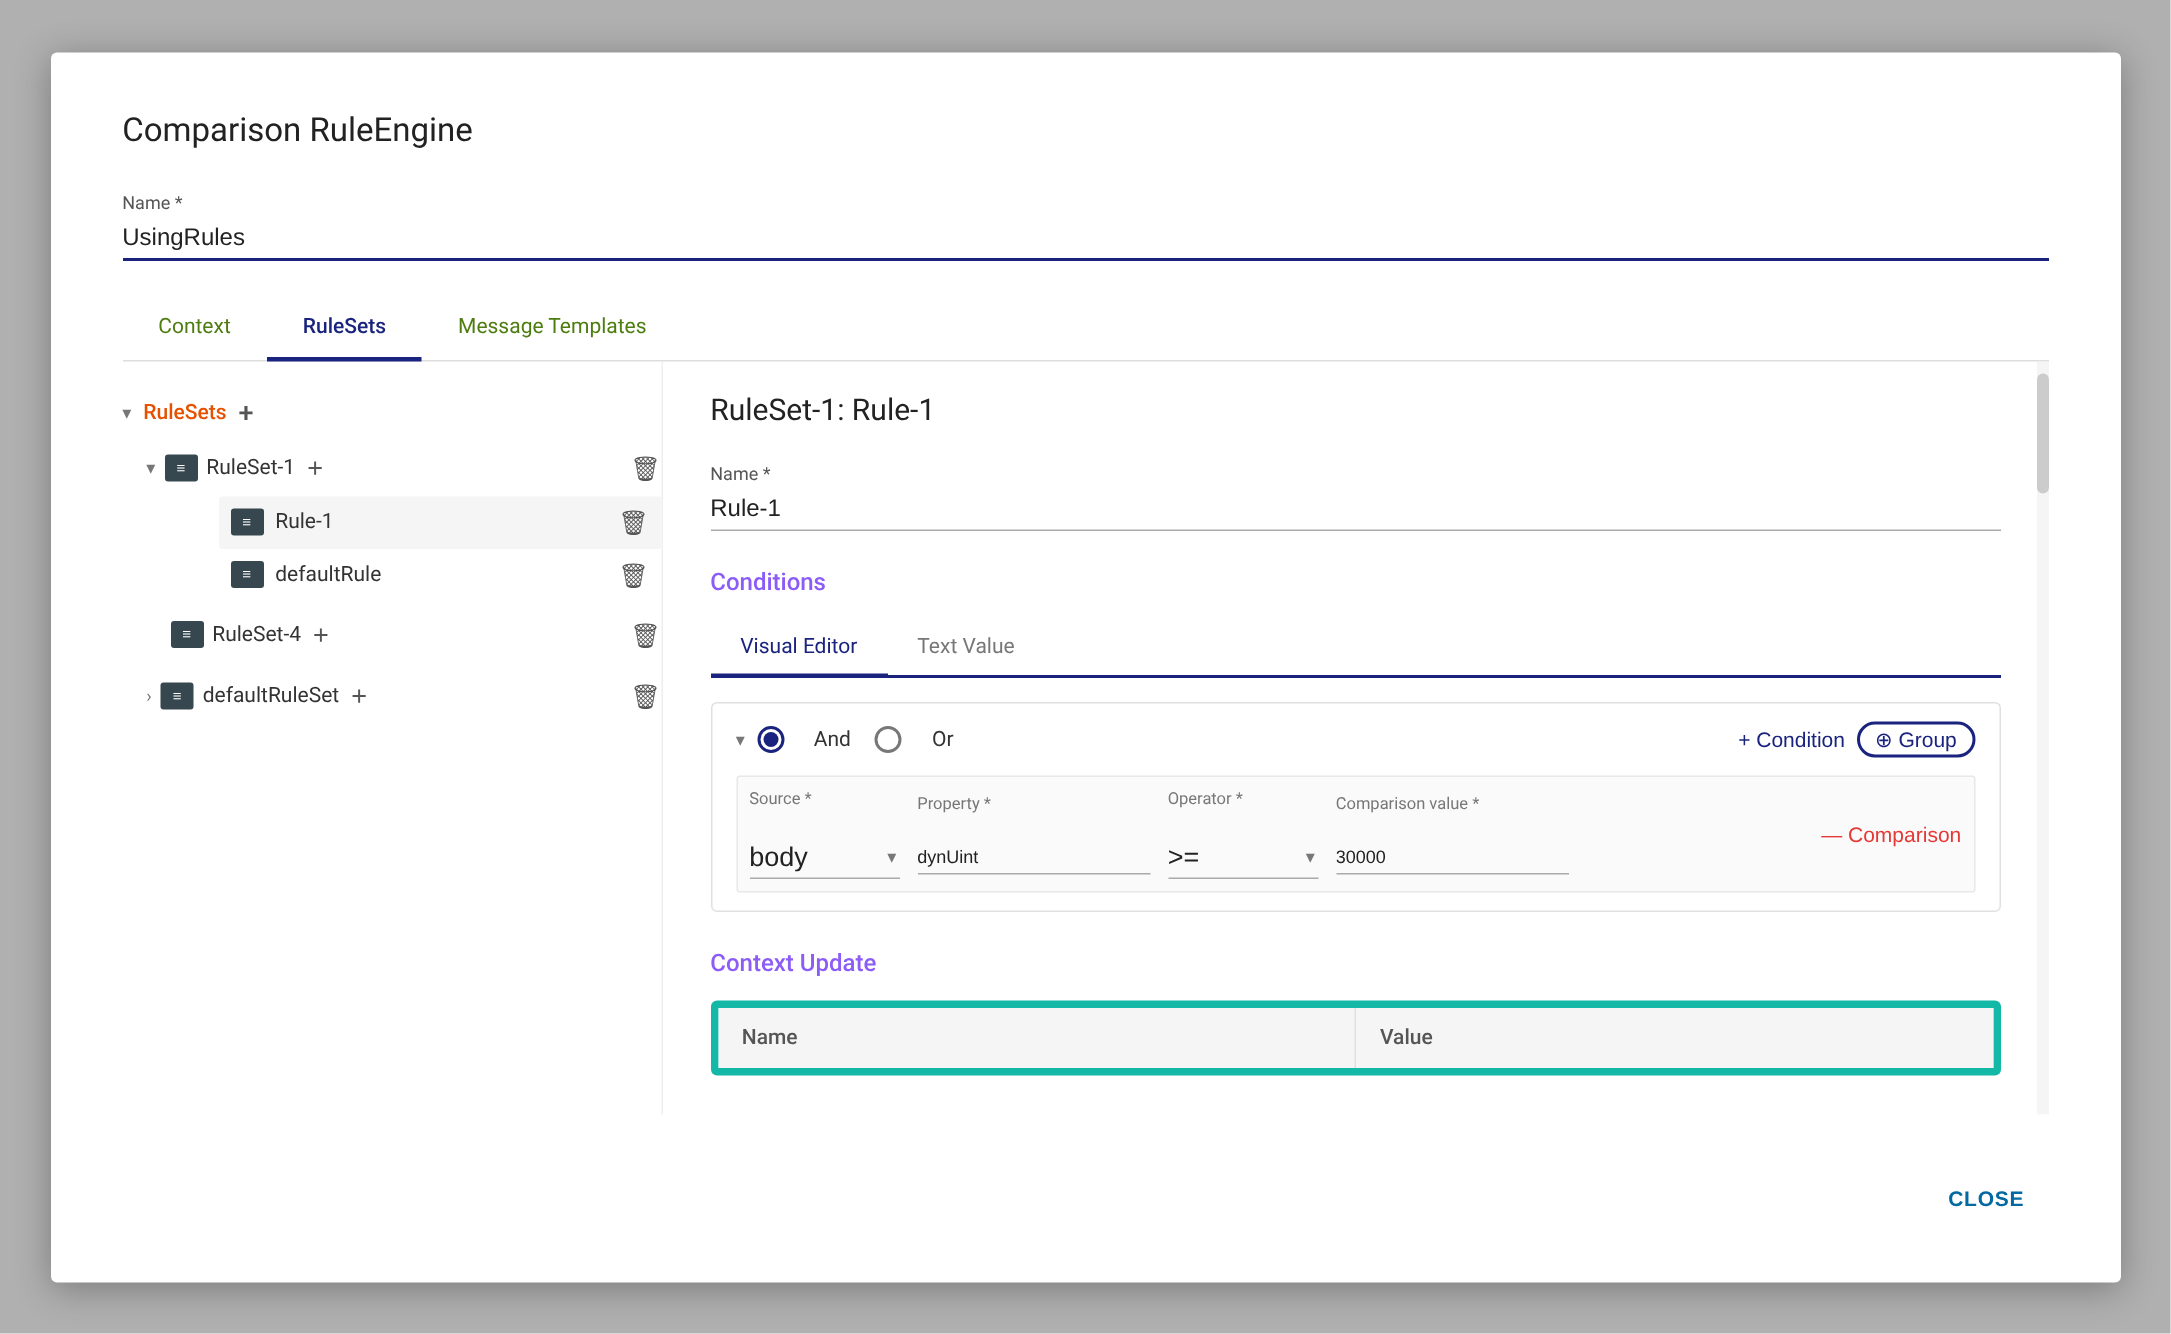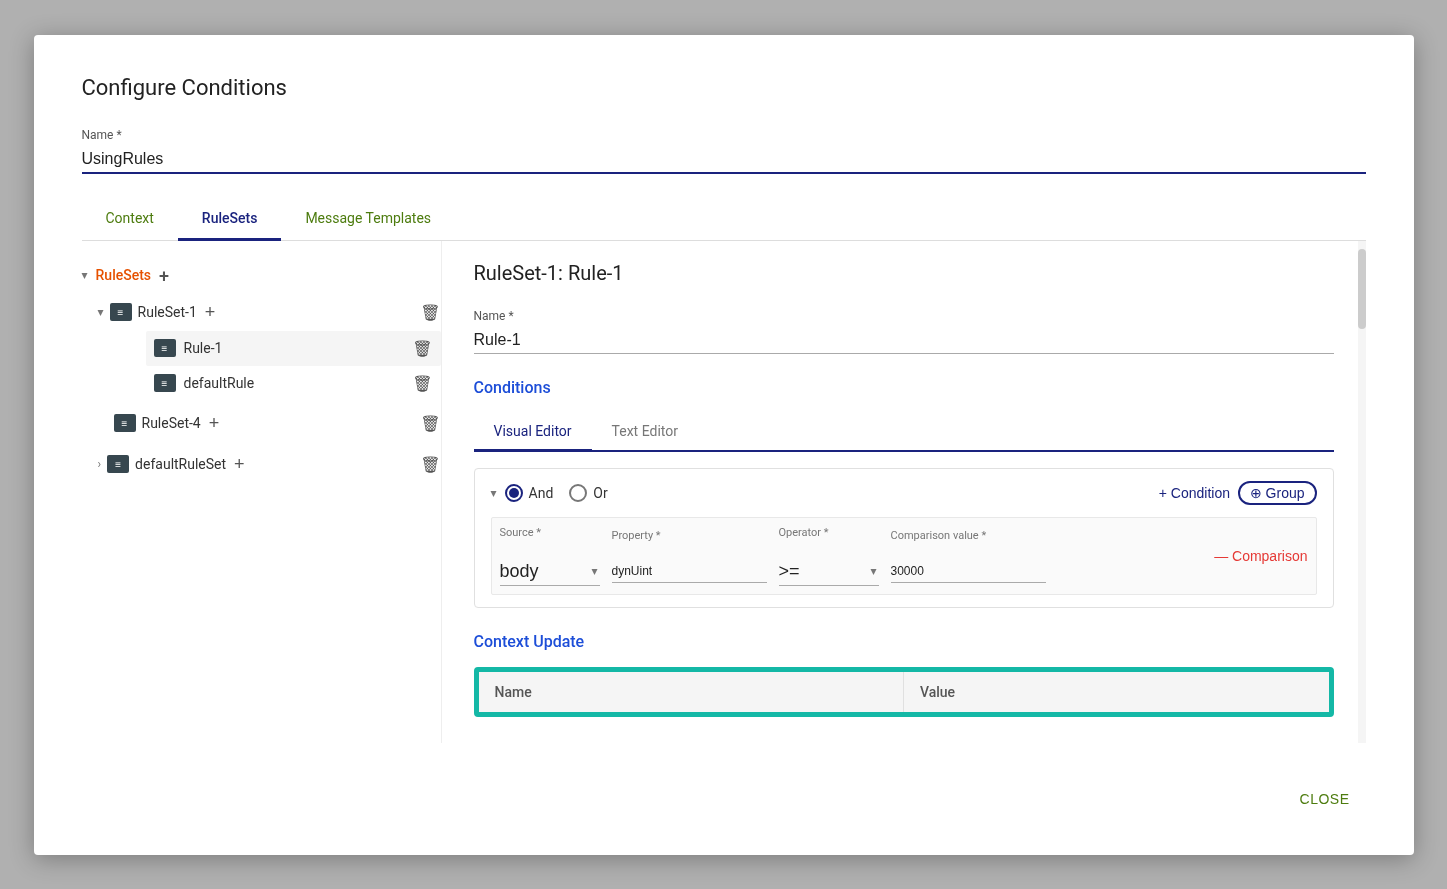--- a/index.html
+++ b/index.html
@@ -163,21 +163,21 @@
       font-size: 16px;
       color: #222;
       padding: 4px 0;
       width: 100%;
       background: transparent;
       margin-bottom: 24px;
     }
     .section-title {
       font-size: 16px;
       font-weight: 500;
-      color: #1d4ed8;
+      color: #8b5cf6;
       margin-bottom: 16px;
     }
     .editor-tabs {
       display: flex;
       border-bottom: 2px solid #1a237e;
       margin-bottom: 16px;
     }
     .editor-tab {
       padding: 10px 20px;
       font-size: 14px;
@@ -204,21 +204,21 @@
     }
     .radio-group {
       display: flex;
       align-items: center;
       gap: 16px;
       flex: 1;
     }
     .radio-option {
       display: flex;
       align-items: center;
-      gap: 6px;
+      gap: 20px;
       cursor: pointer;
       font-size: 14px;
       color: #333;
     }
     .radio-circle {
       width: 18px;
       height: 18px;
       border-radius: 50%;
       border: 2px solid #777;
       display: flex;
@@ -353,23 +353,23 @@
     }
     .modal-footer {
       display: flex;
       justify-content: flex-end;
       margin-top: 24px;
       padding-top: 16px;
     }
     .close-btn {
       background: none;
       border: none;
-      color: #4d7c0f;
-      font-size: 14px;
-      font-weight: 400;
+      color: #0369a1;
+      font-size: 14px;
+      font-weight: 700;
       cursor: pointer;
       padding: 8px 16px;
       text-transform: uppercase;
       letter-spacing: 0.5px;
     }
     .chevron-icon {
       font-size: 12px;
       color: #777;
       cursor: pointer;
     }
@@ -399,21 +399,21 @@
       border-radius: 4px;
       position: absolute;
       top: 8px;
     }
   </style>
 </head>
 <body>
 
 <div class="modal">
 
-  <h1 class="modal-title">Configure Conditions</h1>
+  <h1 class="modal-title">Comparison RuleEngine</h1>
 
   <div class="name-field">
     <label class="name-label">Name *</label>
     <input class="name-input" type="text" value="UsingRules" style="">
   </div>
 
   <div class="tabs-bar">
     <div class="tab">Context</div>
     <div class="tab active">RuleSets</div>
     <div class="tab">Message Templates</div>
@@ -476,21 +476,21 @@
 
       <div>
         <div class="field-label">Name *</div>
         <input class="field-input" type="text" value="Rule-1" style="">
       </div>
 
       <div class="section-title">Conditions</div>
 
       <div class="editor-tabs">
         <div class="editor-tab active">Visual Editor</div>
-        <div class="editor-tab">Text Editor</div>
+        <div class="editor-tab">Text Value</div>
       </div>
 
       <div class="condition-group">
         <div class="condition-group-header">
           <span class="chevron-icon">▾</span>
           <div class="radio-group">
             <label class="radio-option">
               <div class="radio-circle selected"></div>
               <span>And</span>
             </label>

